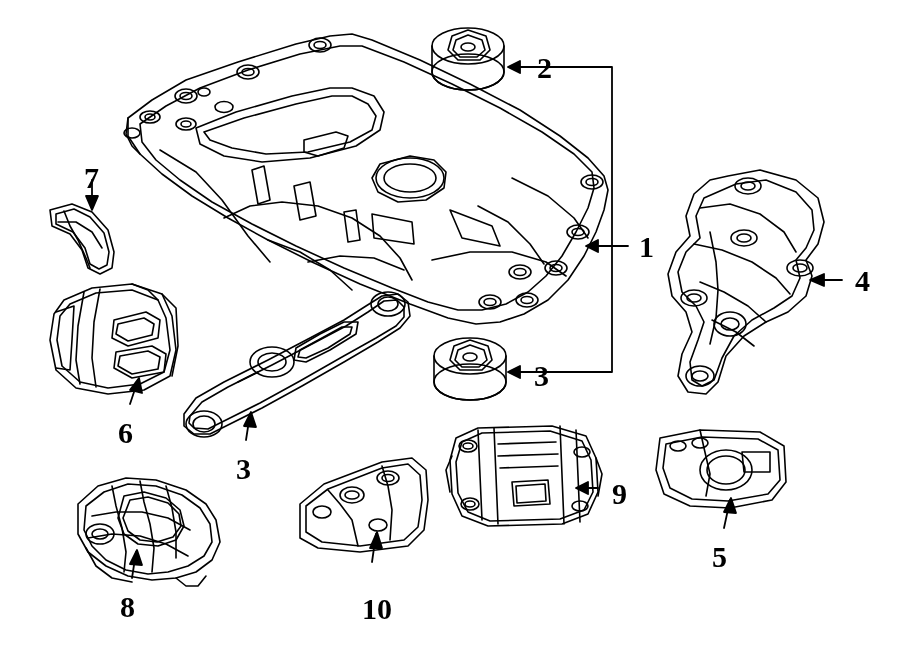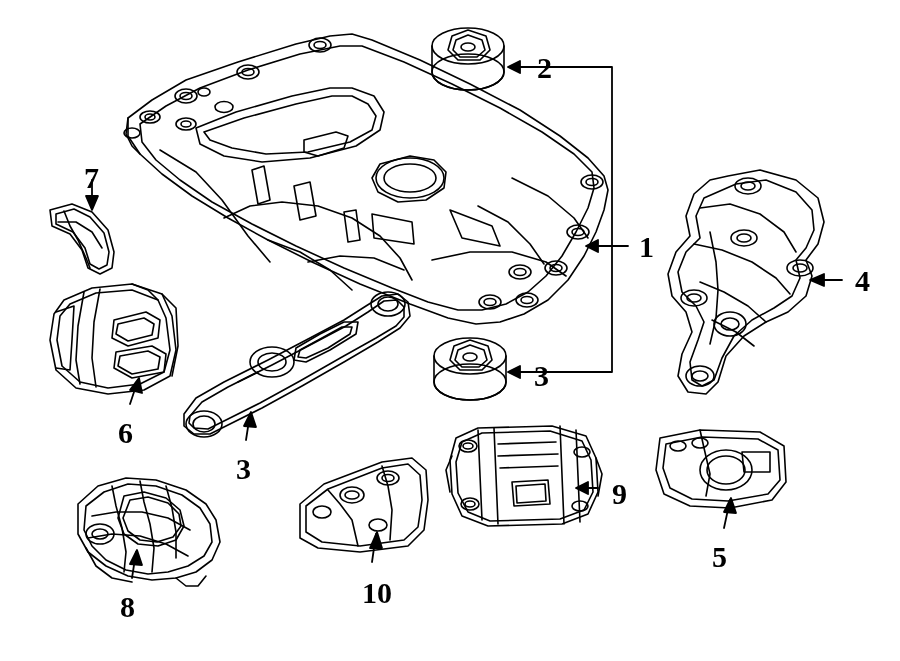--- a/index.html
+++ b/index.html
@@ -301,16 +301,16 @@
 
   <div class="callout" style="left:639px; top:232px;">1</div>
   <div class="callout" style="left:537px; top:53px;">2</div>
   <div class="callout" style="left:534px; top:361px;">3</div>
   <div class="callout" style="left:855px; top:266px;">4</div>
   <div class="callout" style="left:712px; top:542px;">5</div>
   <div class="callout" style="left:118px; top:418px;">6</div>
   <div class="callout" style="left:84px;  top:163px;">7</div>
   <div class="callout" style="left:120px; top:592px;">8</div>
   <div class="callout" style="left:612px; top:479px;">9</div>
-  <div class="callout" style="left:362px; top:578px;">10</div>
+  <div class="callout" style="left:362px; top:594px;">10</div>
   <div class="callout" style="left:236px; top:454px;">3</div>
 
 </div>
 
 </body></html>

